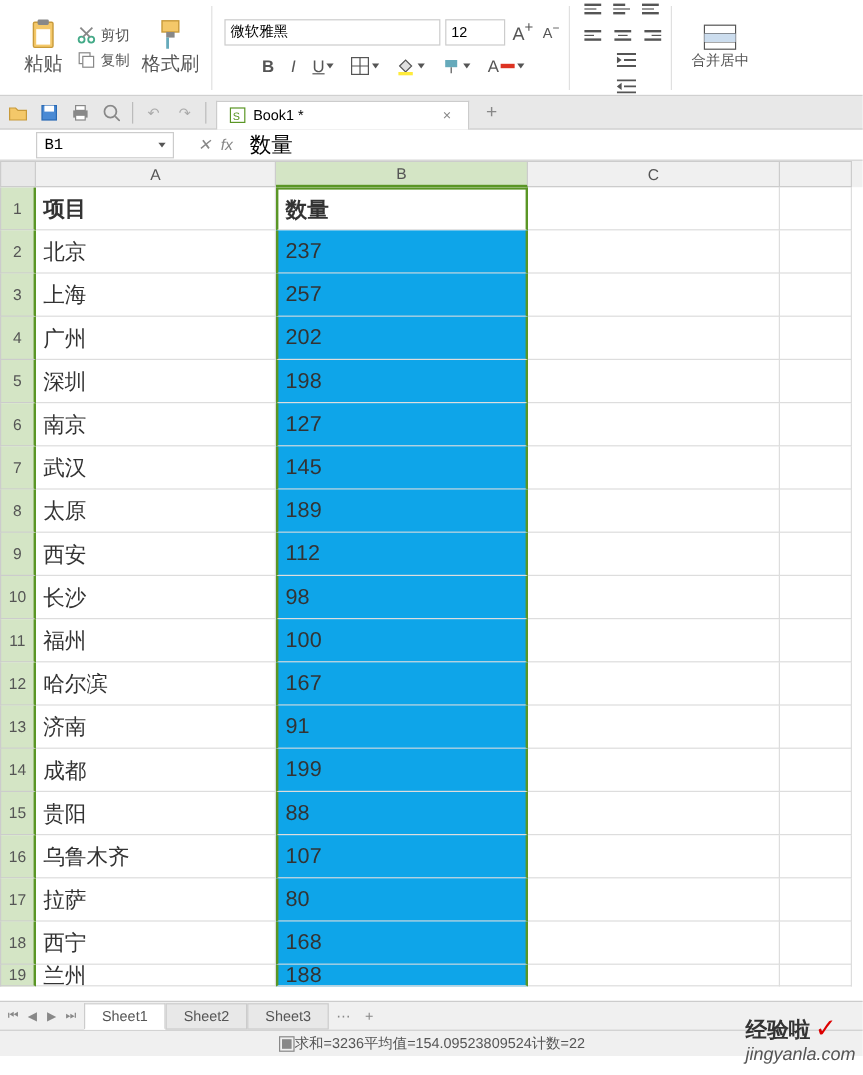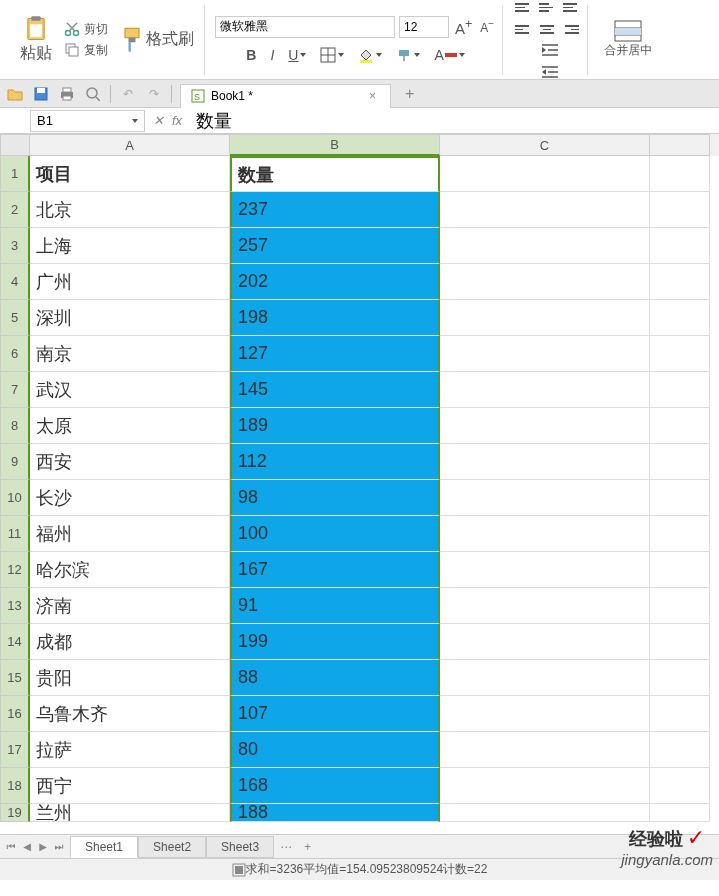--- a/index.html
+++ b/index.html
@@ -8,21 +8,21 @@
 
 .ribbon { background: #fff; border-bottom: 1px solid #d0d0d0; height: 80px; display: flex; align-items: center; padding: 4px 8px; gap: 4px; }
 .ribbon-group { display: flex; flex-direction: column; align-items: center; padding: 0 6px; border-right: 1px solid #e0e0e0; height: 70px; justify-content: center; gap: 2px; }
 .ribbon-group.no-border { border-right: none; }
 .paste-btn { display: flex; flex-direction: column; align-items: center; cursor: pointer; padding: 2px 6px; }
 .paste-icon { width: 28px; height: 28px; }
 .paste-label { color: #555; font-size: 16px; }
 .clip-col { display: flex; flex-direction: column; gap: 2px; }
 .clip-item { display: flex; align-items: center; gap: 4px; cursor: pointer; color: #555; padding: 1px 4px; font-size: 12px; }
 .clip-icon { width: 16px; height: 16px; }
-.brush-btn { display: flex; flex-direction: row; align-items: center; cursor: pointer; padding: 2px 4px; }
+.brush-btn { display: flex; flex-direction: column; align-items: center; cursor: pointer; padding: 2px 4px; }
 .brush-icon { width: 28px; height: 28px; }
 .font-row { display: flex; align-items: center; gap: 4px; }
 .font-name-select { width: 180px; height: 22px; border: 1px solid #ccc; padding: 0 4px; font-size: 12px; background: #fff; }
 .font-size-select { width: 50px; height: 22px; border: 1px solid #ccc; padding: 0 4px; font-size: 12px; background: #fff; }
 .font-grow, .font-shrink { cursor: pointer; padding: 2px; color: #555; }
 .font-format-row { display: flex; align-items: center; gap: 6px; margin-top: 4px; }
 .fmt-btn { cursor: pointer; padding: 2px 4px; color: #555; display: inline-flex; align-items: center; }
 .align-group { display: flex; flex-direction: column; gap: 4px; }
 .align-row { display: flex; gap: 4px; }
 .align-btn { width: 20px; height: 18px; cursor: pointer; display: flex; flex-direction: column; justify-content: center; gap: 2px; padding: 2px; }
@@ -35,21 +35,21 @@
 
 .quick-bar { height: 28px; background: #e8e8e8; display: flex; align-items: center; padding: 0 6px; gap: 8px; border-bottom: 1px solid #ccc; }
 .qa-icon { width: 18px; height: 18px; cursor: pointer; display: inline-flex; align-items: center; justify-content: center; }
 .qa-sep { width: 1px; height: 18px; background: #bbb; }
 .doc-tab { display: flex; align-items: center; gap: 6px; background: #fff; padding: 3px 10px; border: 1px solid #ccc; border-bottom: none; height: 24px; margin-top: 4px; }
 .doc-close { cursor: pointer; color: #888; padding: 0 4px; }
 .tab-plus { cursor: pointer; color: #888; font-size: 16px; padding: 0 6px; }
 
 
 .ref-bar { height: 26px; display: flex; align-items: center; border-bottom: 1px solid #ccc; }
-.name-box { width: 115px; height: 22px; border: 1px solid #ccc; margin: 0 0 0 30px; padding: 0 6px; display: flex; align-items: center; justify-content: center; font-size: 13px; background: #fff; }
+.name-box { width: 115px; height: 22px; border: 1px solid #ccc; margin: 0 12px 0 30px; padding: 0 6px; display: flex; align-items: center; justify-content: center; font-size: 13px; background: #fff; font-family: Liberation Mono, monospace; }
 .name-box-caret { margin-left: auto; }
 .fx-icons { display: flex; align-items: center; gap: 8px; padding: 0 8px; color: #888; }
 .fx-icon { cursor: pointer; font-style: italic; font-size: 13px; }
 .formula-input { flex: 1; height: 22px; border: none; padding: 0 6px; font-size: 18px; outline: none; }
 
 
 .sheet-container { position: relative; overflow: hidden; height: 700px; }
 .col-headers { display: flex; height: 22px; position: sticky; top: 0; background: #f0f0f0; }
 .corner-cell { width: 30px; background: #e8e8e8; border: 1px solid #ccc; }
 .col-header { border: 1px solid #ccc; border-left: none; display: flex; align-items: center; justify-content: center; color: #555; font-size: 13px; background: #f0f0f0; }
@@ -76,21 +76,21 @@
 .nav-arrow { width: 14px; height: 16px; cursor: pointer; display: flex; align-items: center; justify-content: center; color: #888; font-size: 10px; }
 .sheet-tab { padding: 3px 14px; border: 1px solid #ccc; background: #e8e8e8; cursor: pointer; font-size: 12px; color: #555; }
 .sheet-tab.active { background: #fff; border-bottom: 1px solid #fff; font-weight: normal; }
 .sheet-more { padding: 0 6px; cursor: pointer; color: #888; }
 .sheet-add { padding: 0 6px; cursor: pointer; color: #888; }
 
 
 .status-bar { height: 22px; background: #f0f0f0; display: flex; align-items: center; justify-content: center; gap: 0; font-size: 12px; color: #555; border-top: 1px solid #ccc; }
 
 
-.watermark { position: absolute; bottom: 28px; right: 6px; font-size: 13px; color: #333; text-align: center; pointer-events: none; }
+.watermark { position: absolute; bottom: 9px; right: 6px; font-size: 13px; color: #333; text-align: left; pointer-events: none; }
 .watermark .brand { font-size: 18px; font-weight: bold; }
 .watermark .check { color: #d00; font-size: 22px; }
 .watermark .url { font-size: 15px; color: #555; font-style: italic; }
 
 svg { display: block; }
 </style>
 </head>
 <body>
 
 <div class="ribbon">

